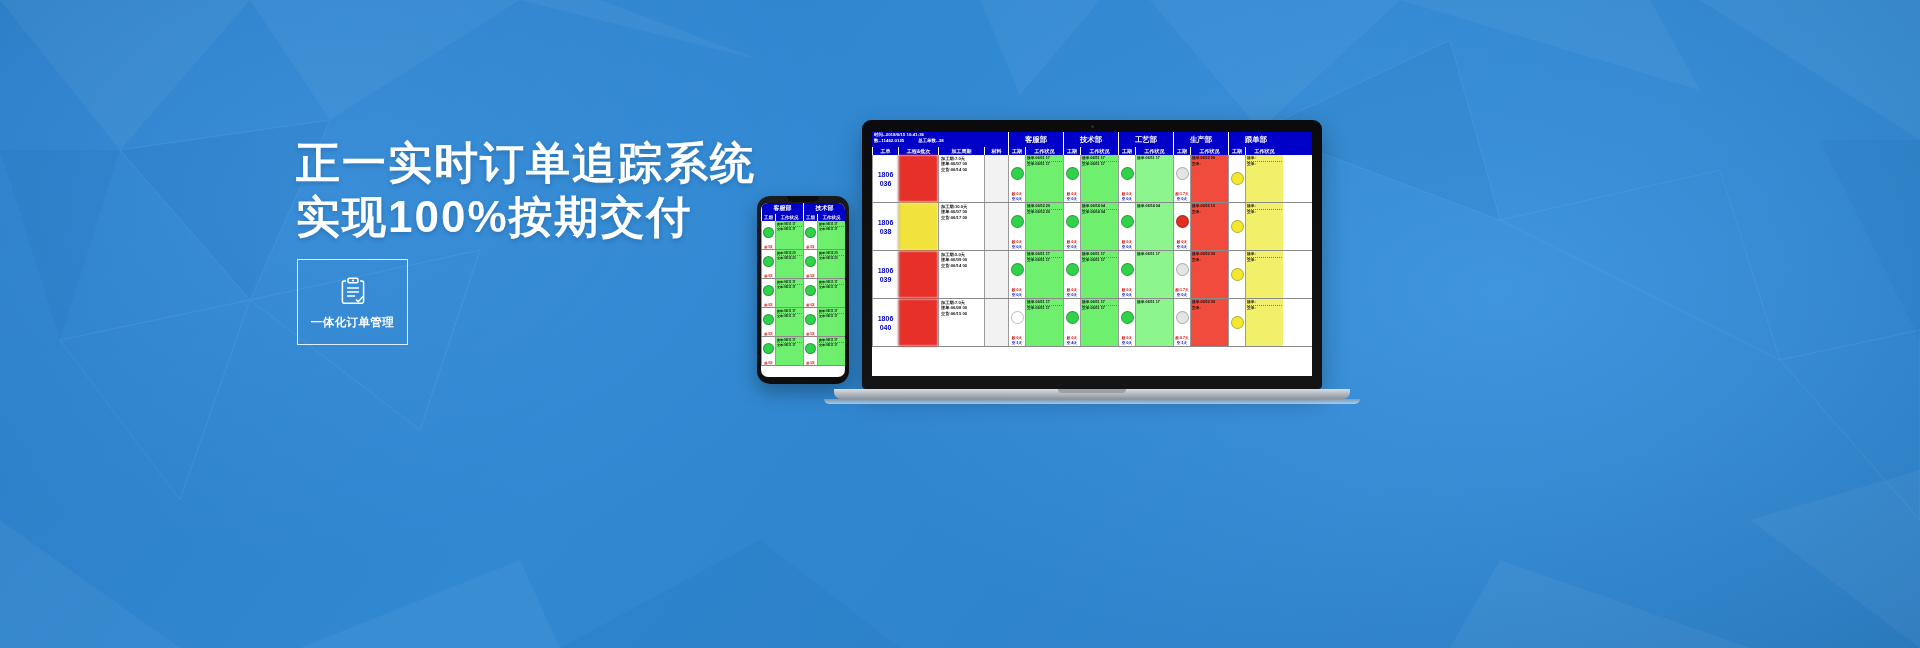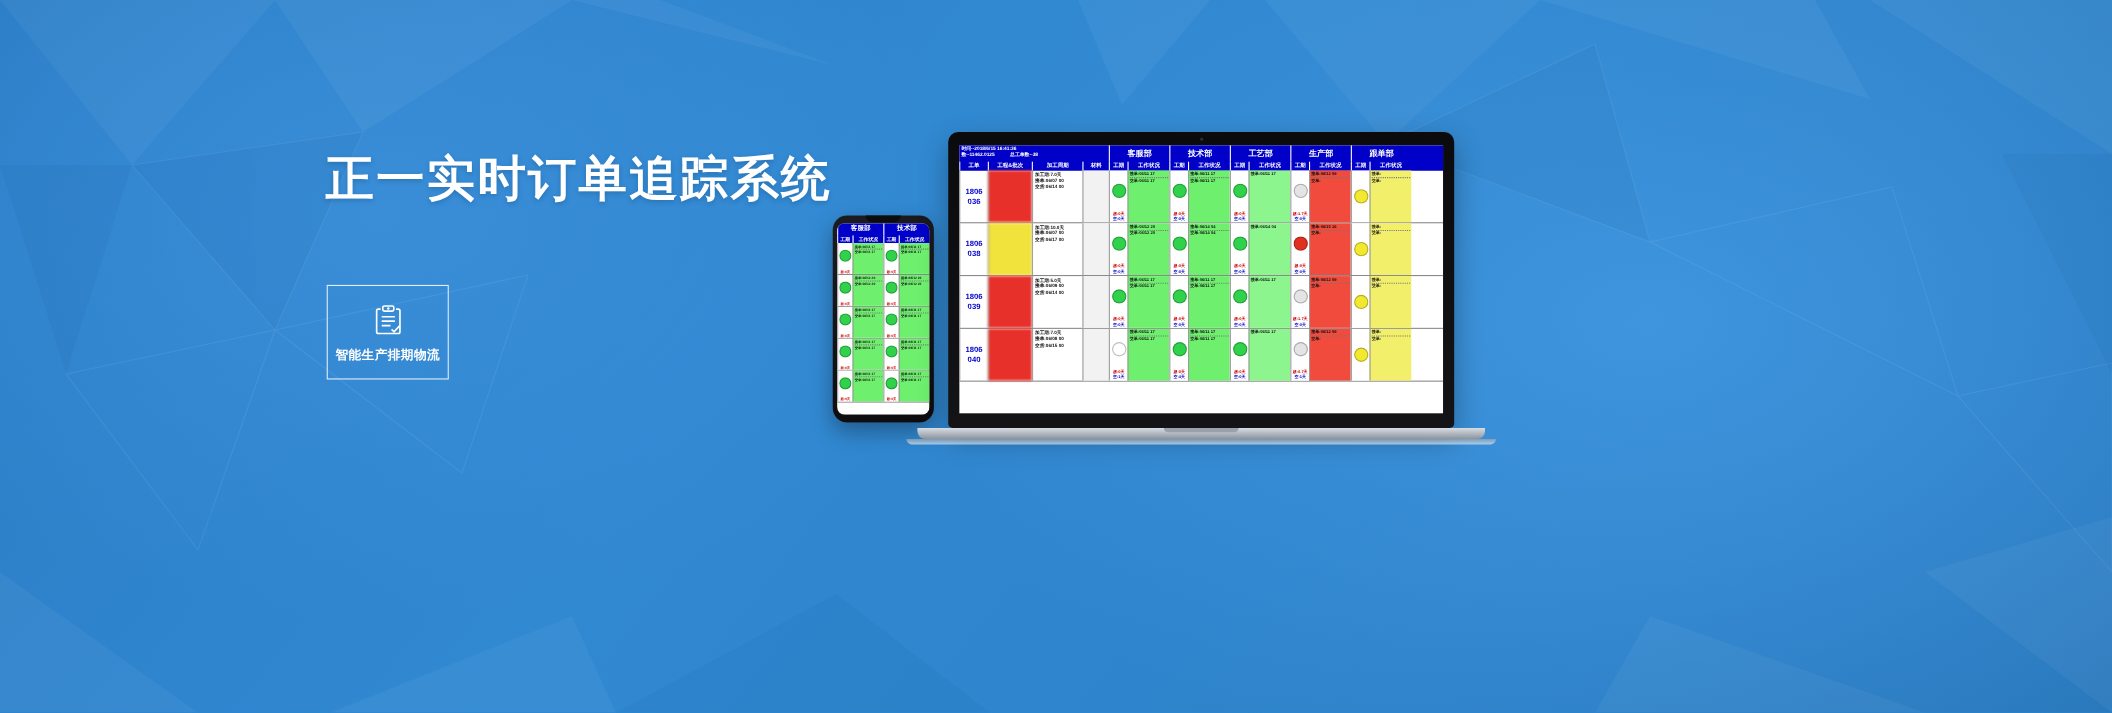--- a/index.html
+++ b/index.html
@@ -164,38 +164,39 @@
       <polygon points="1260,130 1450,40 1500,220"></polygon>
       <polygon points="1500,220 1720,170 1780,360"></polygon>
       <polygon points="60,340 250,300 180,500"></polygon>
       <polygon points="1780,360 1920,330 1920,520"></polygon>
     </g>
   </svg>
 </div>
 
 <div id="copy">
   <div class="head-line">正一实时订单追踪系统</div>
+  <div class="head-line">实现100%按期交付</div>
 </div>
 
 <div id="features">
 
 
   <div class="feat">
     <span class="ic">
       <svg viewBox="0 0 34 34" fill="none" stroke="#fff" stroke-width="1.5">
         <path d="M10 7h-2a1.6 1.6 0 0 0-1.6 1.6v19a1.6 1.6 0 0 0 1.6 1.6h18a1.6 1.6 0 0 0 1.6-1.6v-19A1.6 1.6 0 0 0 26 7h-2"></path>
         <rect x="12" y="4.2" width="10" height="4.6" rx="1.4"></rect>
         <circle cx="17" cy="6.5" r="1.1" fill="#fff" stroke="none"></circle>
         <line x1="11" y1="14" x2="23" y2="14"></line>
         <line x1="11" y1="18" x2="23" y2="18"></line>
         <line x1="11" y1="22" x2="19" y2="22"></line>
         <path d="M20 25.5l2.2 2.2 5-5.4"></path>
       </svg>
     </span>
-    <span class="cap">智能生产排期物流</span>
+    <span class="cap">一体化订单管理</span>
   </div>
 
 
 </div>
 
 <div id="phone">
   <div class="pbody">
     <div class="notch"></div>
     <div class="pscreen">
       <div class="dash mini" id="phone-dash">

